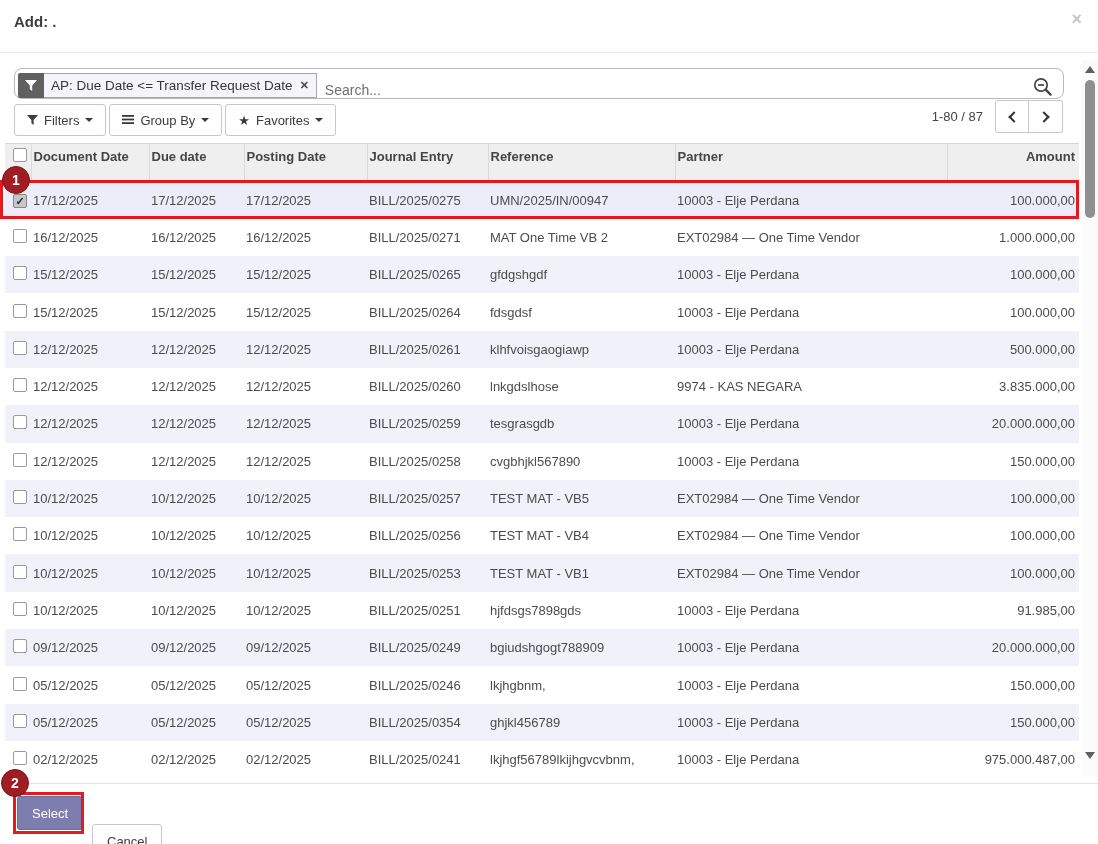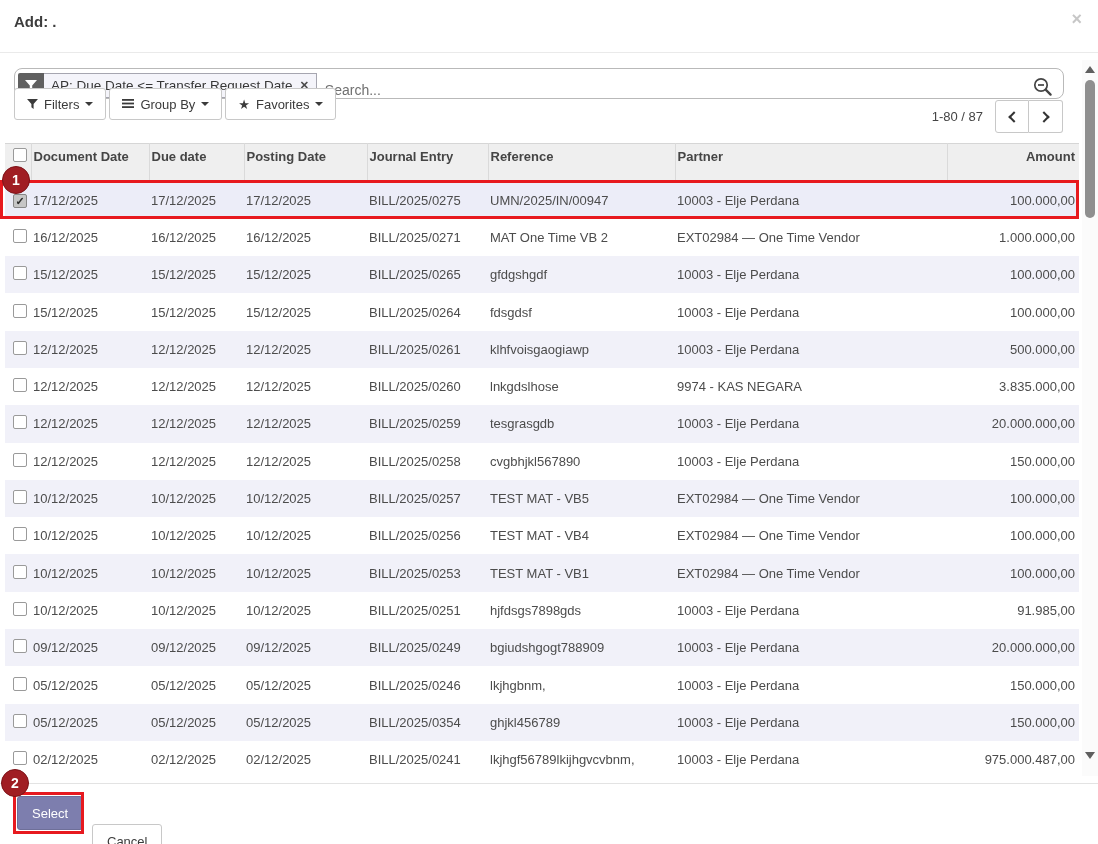--- a/index.html
+++ b/index.html
@@ -31,21 +31,21 @@
   .facet-body {
     display:flex; align-items:center; gap:7px; padding:0 7px;
     background:#f4f4fa; border:1px solid #a6a6b0; border-left:none;
     font-size:13.5px; color:#373737; white-space:nowrap;
   }
   .facet-remove { font-size:11px; font-weight:bold; color:#4a4a4a; cursor:pointer; }
   .search-placeholder { margin-left:8px; font-size:14px; color:#6f6f6f; flex:1; }
   .magnifier { margin-right:9px; display:flex; align-items:center; cursor:pointer; }
 
   
-  .controls { position:absolute; left:14px; top:88px; display:flex; }
+  .controls { position:absolute; left:14px; top:104px; display:flex; }
   .ctrl-btn {
     height:32px; margin-right:3px; padding:0 12px;
     background:#fff; border:1px solid #c8c8c8; border-radius:3px;
     display:flex; align-items:center; gap:6px;
     font-size:13px; color:#3b3b3b; cursor:pointer;
   }
   .caret-down { width:0; height:0; border-left:4px solid transparent; border-right:4px solid transparent; border-top:4px solid #3b3b3b; }
   .star-glyph { font-size:13px; color:#3b3b3b; }
   .pager { position:absolute; right:35px; top:100px; height:33px; display:flex; align-items:center; gap:12px; }
   .pager-range { font-size:13px; color:#444; }

